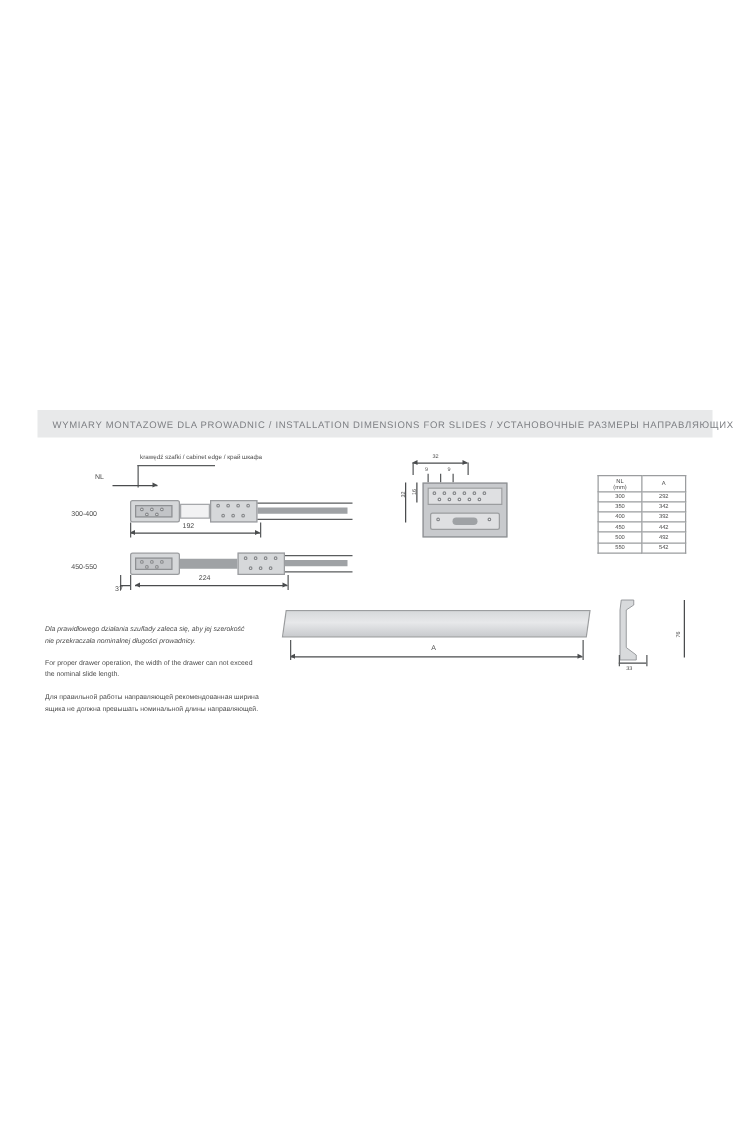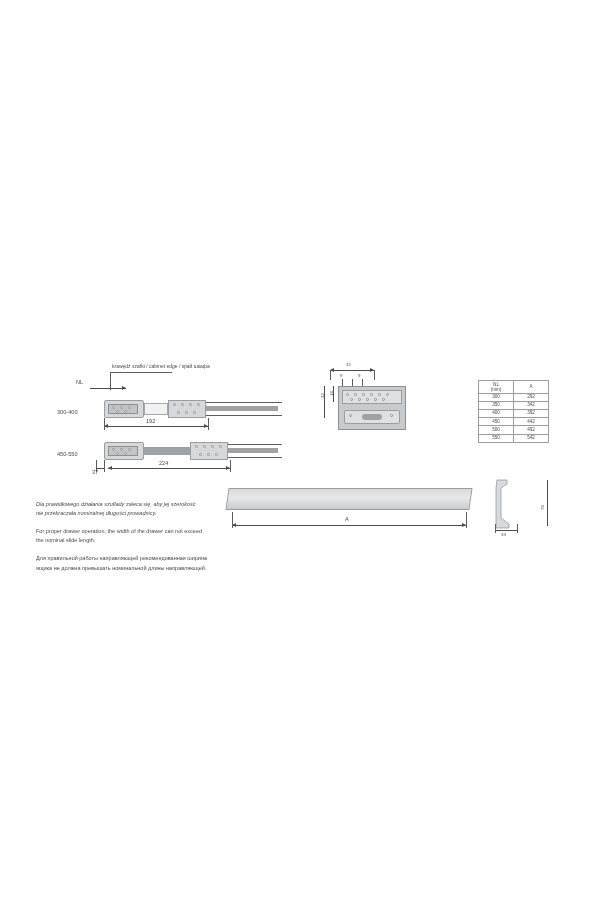--- a/index.html
+++ b/index.html
@@ -199,20 +199,23 @@
     top: 478px;
     width: 44px;
     height: 54px;
   }
 </style>
 </head>
 <body>
 
 <div class="sheet">
 
+  <div class="header-band">
+    <div class="header-title">WYMIARY MONTAZOWE DLA PROWADNIC / INSTALLATION DIMENSIONS FOR SLIDES / УСТАНОВОЧНЫЕ РАЗМЕРЫ НАПРАВЛЯЮЩИХ</div>
+  </div>
 
   <div class="drawing-left">
 
     <div class="hline" style="left:50px; top:10px; width:62px;"></div>
     <div class="vline" style="left:50px; top:10px; height:18px;"></div>
 
     <div class="lbl" style="left:16px; top:17px;">NL</div>
     <div class="dimline" style="left:30px; top:26px; width:36px;"></div>
     <div class="arrowR" style="left:62px; top:24px;"></div>
 

